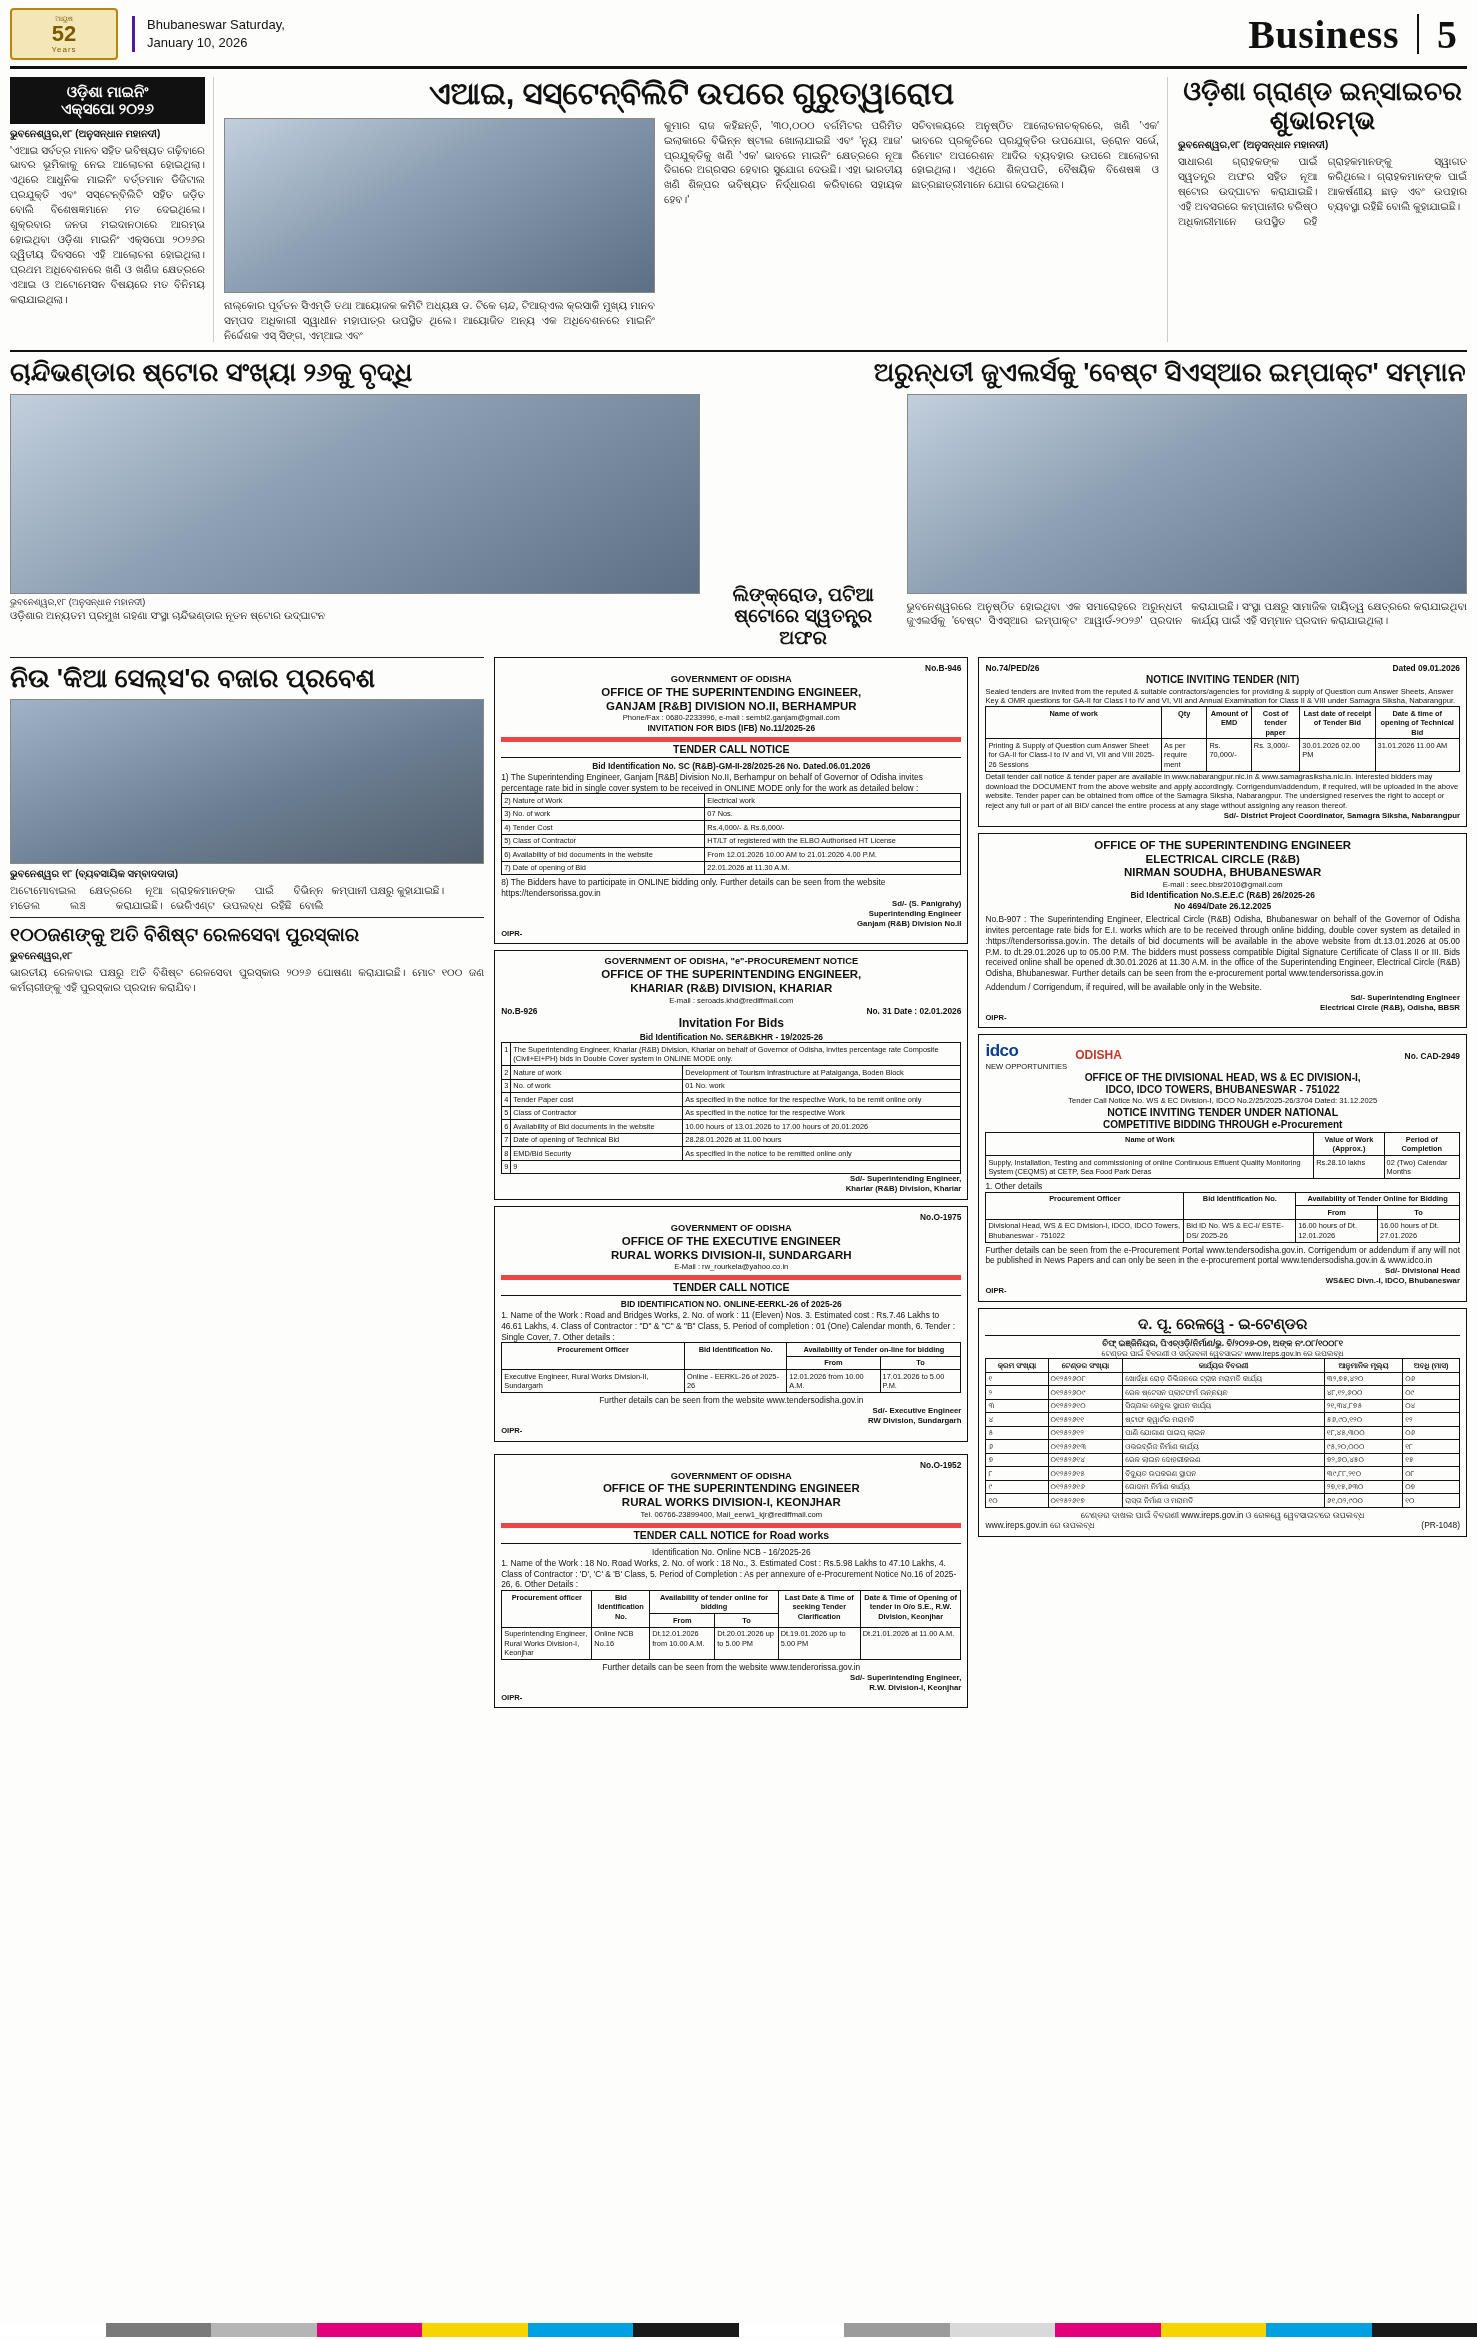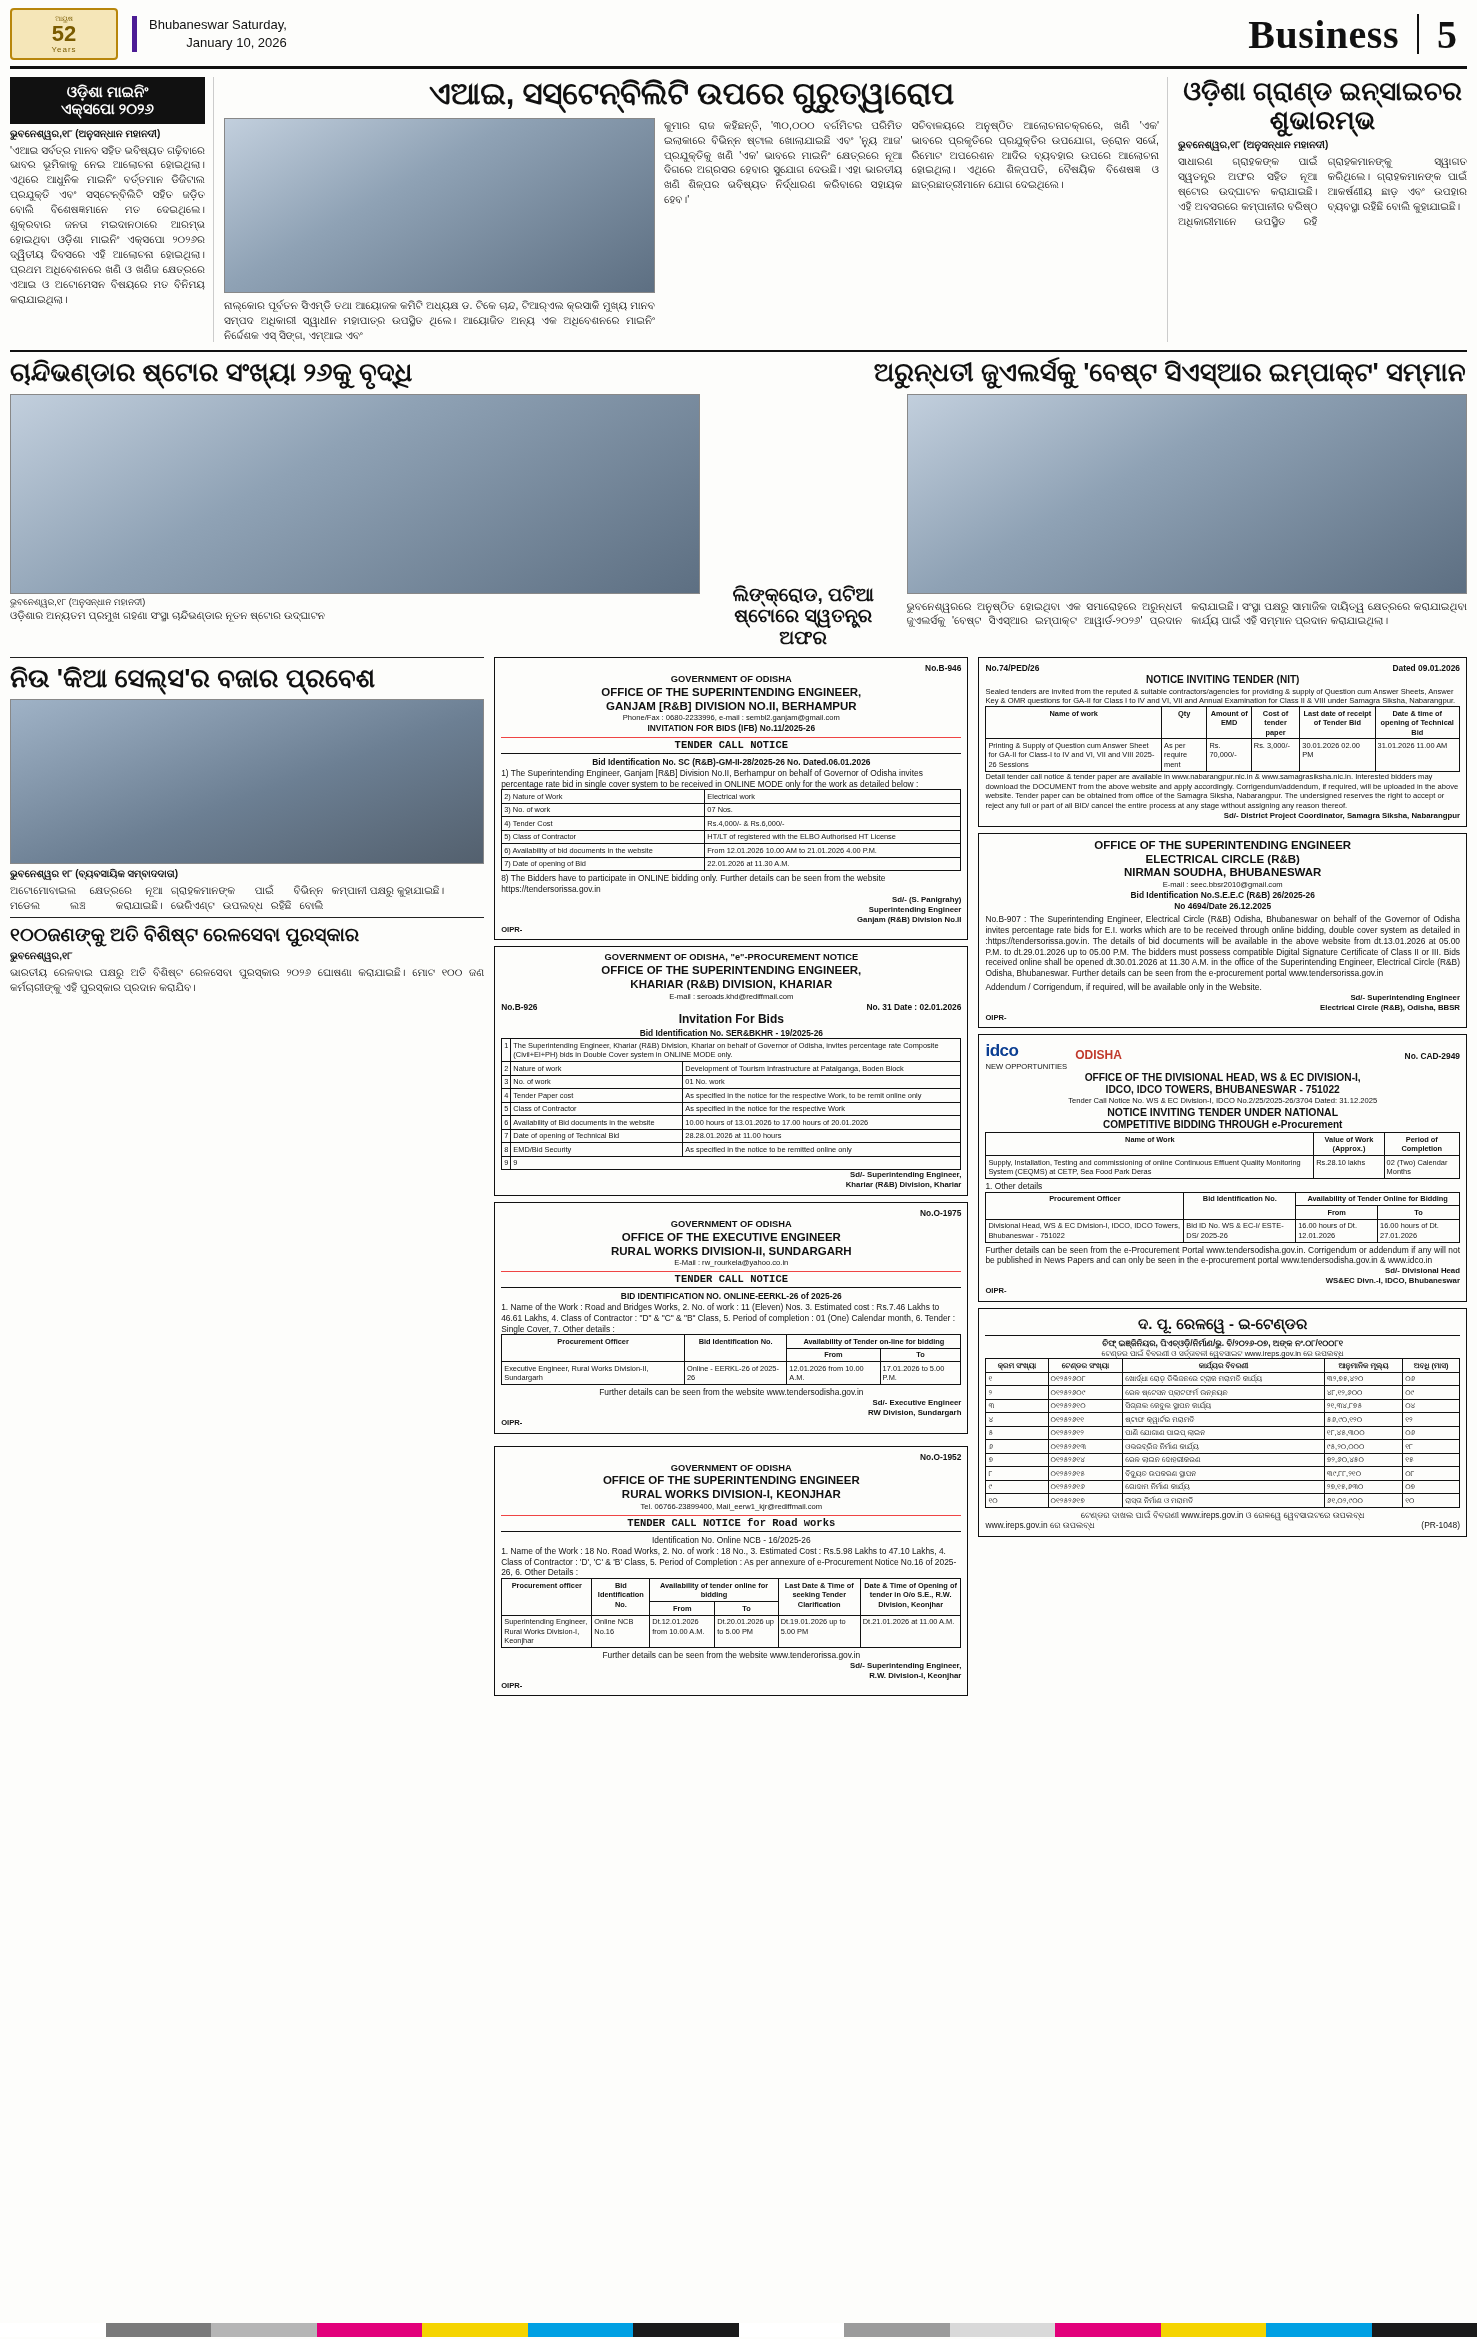--- a/index.html
+++ b/index.html
@@ -18,21 +18,21 @@
   
   .masthead { display:flex; align-items:center; border-bottom: 3px solid #111; padding-bottom:6px; }
   .logo-badge {
     width: 108px; height: 52px; border: 2px solid #b8860b; background: #f5e6b8;
     display:flex; flex-direction:column; align-items:center; justify-content:center;
     border-radius: 4px;
   }
   .logo-badge .num { font-size: 22px; font-weight:bold; color:#7a5b00; line-height:1; }
   .logo-badge .yrs { font-size: 8px; color:#7a5b00; letter-spacing:1px; }
   .logo-badge .top { font-size:7px; color:#7a5b00; }
-  .mast-date { font-size: 13px; line-height:1.35; margin-left: 14px; border-left:5px solid #4c1d95; padding-left:12px;text-align:right; }
+  .mast-date { font-size: 13px; line-height:1.35; margin-left: 14px; border-left:3px solid #4c1d95; padding-left:12px; }
   .mast-right { margin-left:auto; display:flex; align-items:center; gap:18px; padding-right:10px;}
   .mast-title { font-family:"Liberation Serif", serif; font-size: 40px; font-weight:bold; letter-spacing:0.5px; }
   .mast-sep { width:2px; height:40px; background:#111; }
   .mast-page { font-family:"Liberation Serif", serif; font-size: 40px; font-weight:bold; }
   .rule { border-top:1px solid #222; }
   .rule2 { border-top:2px solid #111; }
 
   .banner-black {
     background:#111; color:#fff; font-weight:bold; font-size:15px;
     padding:6px 8px; line-height:1.15; text-align:center;
@@ -58,21 +58,21 @@
   .adbox { border:1.5px solid #111; padding:5px 6px; font-size:8.4px; line-height:1.28; }
   .adbox .gov { text-align:center; font-weight:bold; font-size:9.3px; }
   .adbox .office { text-align:center; font-weight:bold; font-size:11.5px; line-height:1.2; }
   .adbox .office2 { text-align:center; font-weight:bold; font-size:10.2px; line-height:1.2;}
   .adbox .small { font-size:7.6px; }
   .adbox .ctr { text-align:center; }
   .adbox table { border-collapse:collapse; width:100%; font-size:7.4px; }
   .adbox table td, .adbox table th { border:.8px solid #111; padding:1.5px 2px; vertical-align:top; }
   .adbox .sd { text-align:right; font-weight:bold; font-size:7.8px; }
   .adbox .oipr { font-size:7.6px; font-weight:bold; }
-  .tcn { text-align:center; font-weight:bold; font-size:10.5px; border-top:1px solid #ef4444;border-bottom:1px solid #111; margin:3px 0; padding:1px;font-family:Liberation Mono, monospace;}
+  .tcn { text-align:center; font-weight:bold; font-size:10.5px; border-top:5px solid #ef4444;border-bottom:1px solid #111; margin:3px 0; padding:1px;}
 
   
   .colorbar { position:absolute; bottom:2px; left:0; width:100%; height:14px; display:flex; }
   .colorbar div { flex:1; }
 
   .idco-logo { font-weight:bold; font-size:17px; color:#0a3d91; letter-spacing:-.5px;}
   .irctc-head { text-align:center; font-weight:bold; font-size:15px; border-bottom:1px solid #111; padding-bottom:2px;}
 </style>
 </head>
 <body>

